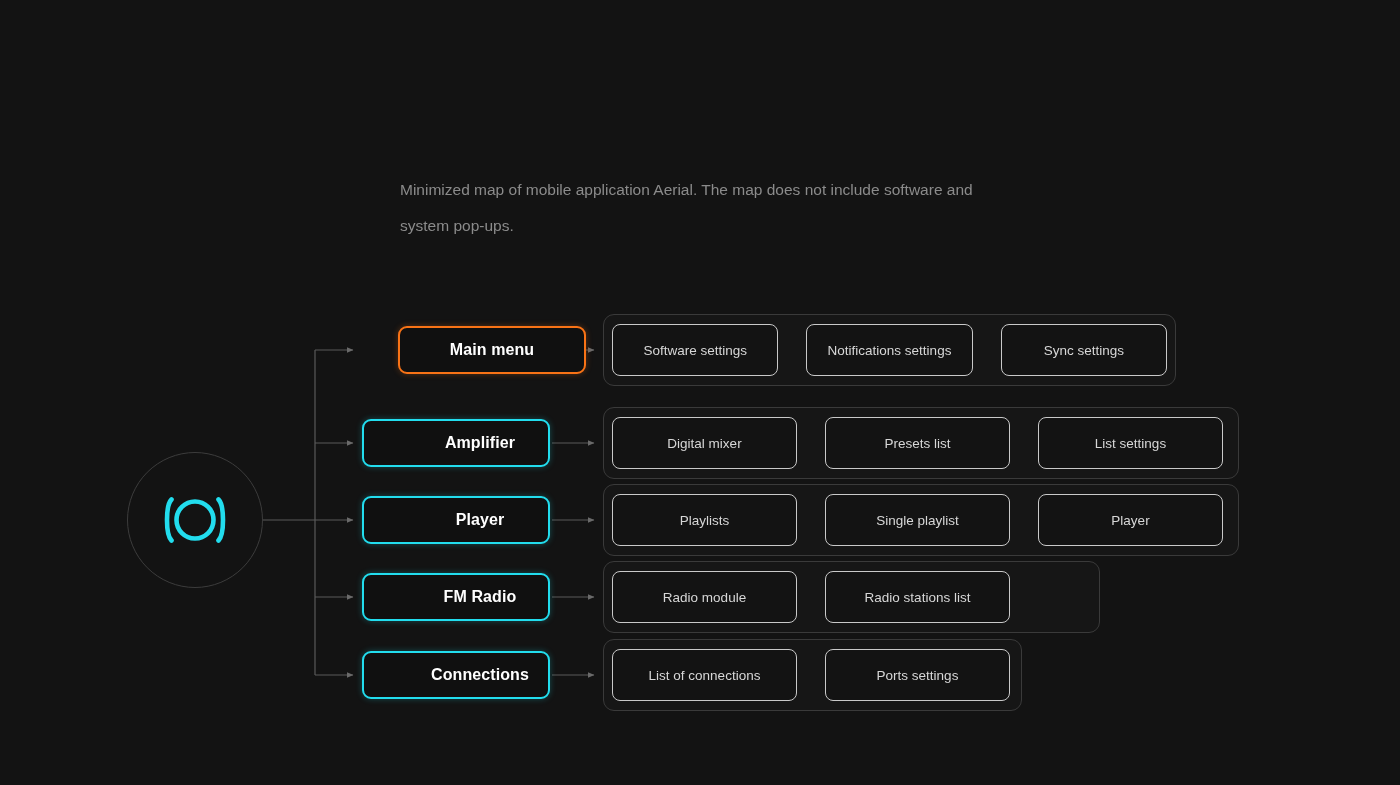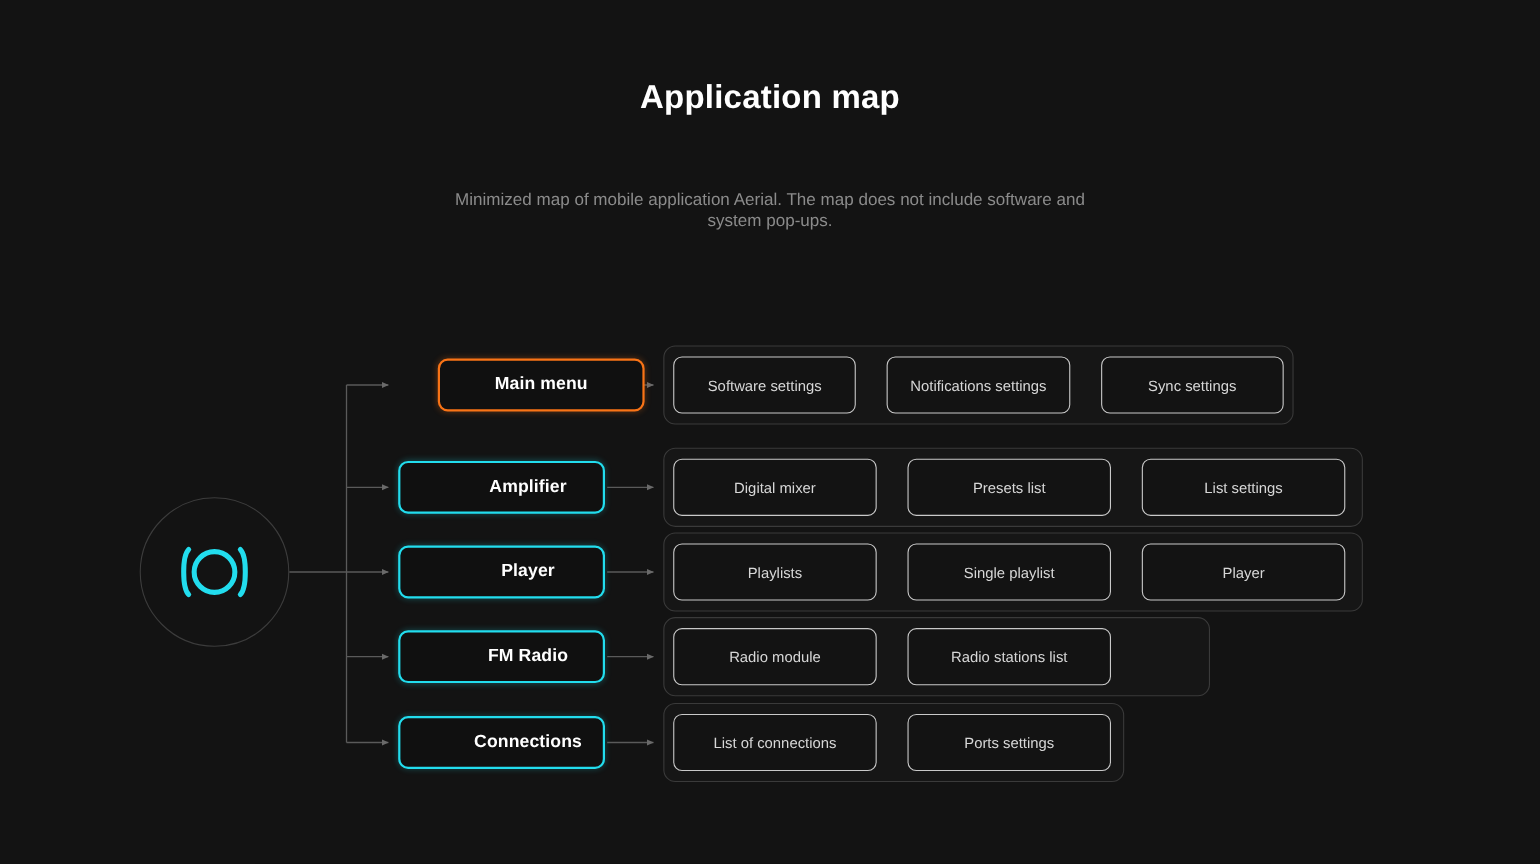--- a/index.html
+++ b/index.html
@@ -31,24 +31,24 @@
     font-weight: 700;
     letter-spacing: 0.2px;
     color: #ffffff;
   }
 
   .page-subtitle {
     position: absolute;
     top: 172px;
     left: 400px;
     width: 600px;
-    text-align: center;
+    text-align: left;
     font-size: 15.5px;
     font-weight: 500;
-    line-height: 19px;
+    line-height: 36px;
     color: #8b8b8b;
   }
 
   
   #diagram {
     position: absolute;
     inset: 0;
     width: 1400px;
     height: 785px;
   }
@@ -128,21 +128,20 @@
     font-weight: 400;
     color: #d7d7d7;
     text-align: center;
   }
 </style>
 </head>
 <body>
 
 <div id="root">
 
-  <div class="page-title">Application map</div>
 
   <div class="page-subtitle">Minimized map of mobile application Aerial. The map does not include software and system pop-ups.</div>
 
   <div id="diagram">
 
     <svg id="connectors" viewBox="0 0 1400 785">
       <defs>
         <marker id="arrow" markerWidth="7" markerHeight="7" refX="6" refY="3.2" orient="auto" markerUnits="userSpaceOnUse">
           <path d="M0,0.4 L6.4,3.2 L0,6 z" fill="#6a6a6a"></path>
         </marker>

